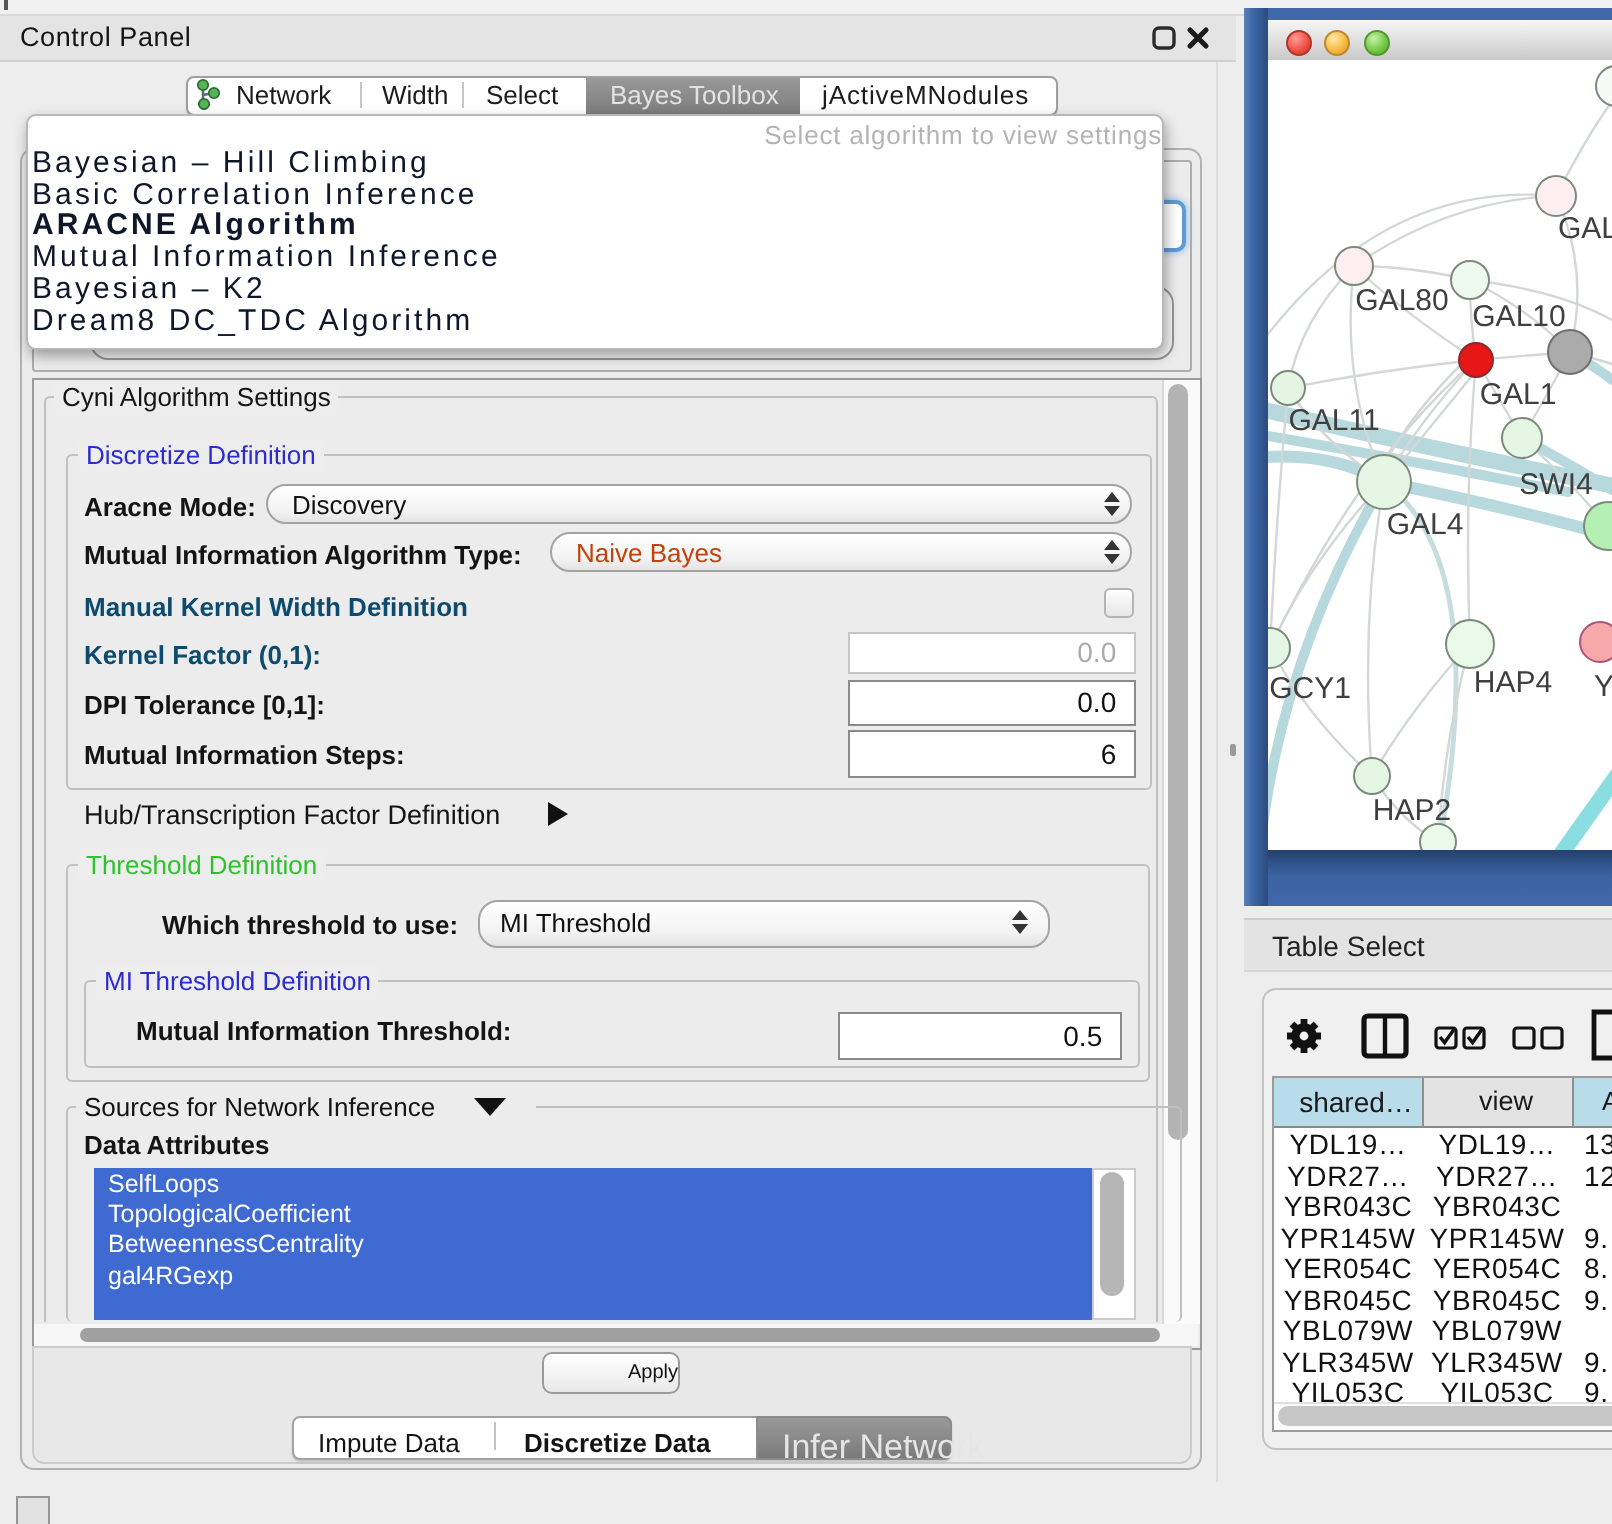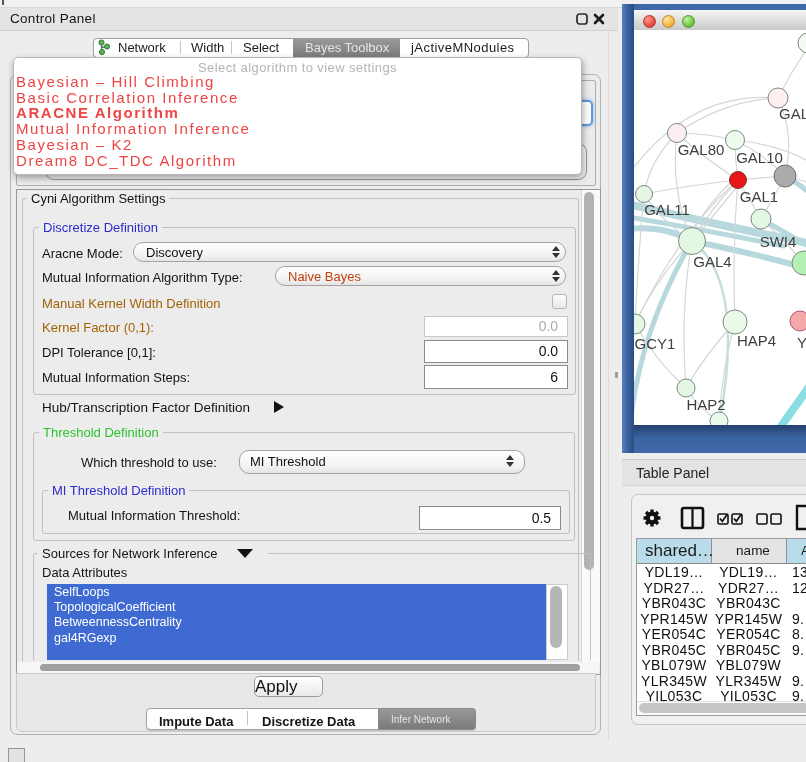--- a/index.html
+++ b/index.html
@@ -1,20 +1,20 @@
 <!DOCTYPE html>
 <html><head><meta charset="utf-8">
 <style>
 html,body{margin:0;padding:0}
 body{width:806px;height:762px;overflow:hidden;position:relative;background:#ededed;
   font-family:"Liberation Sans",sans-serif;-webkit-font-smoothing:antialiased}
 .a{position:absolute}
-.b13{font-weight:normal;font-size:13px;color:#141414}
+.b13{font-weight:bold;font-size:13px;color:#141414}
 .n13{font-size:13px;color:#141414}
-.dis{color:#a16207}
+.dis{color:#0c4a6e}
 .combo{position:absolute;background:linear-gradient(#ffffff,#f2f2f2 70%,#e4e4e4);border:1px solid #a3a3a3;
   border-radius:10px;box-shadow:inset 0 1px 0 rgba(255,255,255,.9)}
 .car{position:absolute;width:0;height:0}
 .fld{position:absolute;background:#fff;border:1px solid #8b8b8b;font-size:14px;color:#111;
   text-align:right;box-sizing:border-box;padding-right:5px}
 .grp{position:absolute;border:1px solid #c0c0c0;border-radius:3px}
 .glab{position:absolute;background:#ededed;padding:0 4px;font-size:13px;white-space:nowrap}
 </style></head>
 <body>
 
@@ -106,36 +106,36 @@
 <div class="grp" style="left:33px;top:553px;width:556px;height:107px;border-bottom:none"></div>
 <div class="glab n13" style="left:38px;top:546px;width:222px;background:#ececec">Sources for Network Inference</div>
 <div class="car" style="left:237px;top:549px;border-left:8.5px solid transparent;border-right:8.5px solid transparent;border-top:9px solid #111"></div>
 <div class="a b13" style="left:42px;top:565px">Data Attributes</div>
 <div class="a" style="left:546px;top:584px;width:20px;height:74px;background:#fff;border:1px solid #ccc"></div>
 <div class="a" style="left:550px;top:586px;width:12px;height:62px;background:#b6b6b6;border-radius:6px"></div>
 <div class="a" style="left:47px;top:584px;width:499px;height:76px;background:#3e6ad2;color:#fff;font-size:12.5px;line-height:15.2px;padding:1px 0 0 7px;box-sizing:border-box">
 SelfLoops<br>TopologicalCoefficient<br>BetweennessCentrality<br>gal4RGexp</div>
 
 <div class="a" style="left:16px;top:673px;width:578px;height:57px;background:#e8e8e8;border:1px solid #cccccc;border-radius:0 0 6px 6px"></div>
-<div class="a" style="left:254px;top:676px;width:67px;height:19px;background:linear-gradient(#ffffff,#e9e9e9);border:1px solid #9b9b9b;border-radius:5px;
-     text-align:left;font-size:17px;color:#111;line-height:19px">Apply</div>
+<div class="a" style="left:271px;top:676px;width:67px;height:19px;background:linear-gradient(#ffffff,#e9e9e9);border:1px solid #9b9b9b;border-radius:5px;
+     text-align:right;font-size:10px;color:#111;line-height:19px">Apply</div>
 
 <div class="a" style="left:146px;top:708px;width:328px;height:20px;background:#fff;border:1px solid #a2a2a2;border-radius:4px;box-shadow:0 1px 1px rgba(0,0,0,.15)"></div>
 <div class="a" style="left:378px;top:708px;width:96px;height:20px;background:linear-gradient(#999999,#7b7b7b);border:1px solid #8b8b8b;border-radius:0 4px 4px 0"></div>
 <div class="a" style="left:247px;top:711px;width:1px;height:14px;background:#c2c2c2"></div>
-<div class="a b13" style="left:159px;top:714px;font-weight:700">Impute Data</div>
+<div class="a b13" style="left:159px;top:714px;font-weight:400">Impute Data</div>
 <div class="a b13" style="left:262px;top:714px;font-weight:600">Discretize Data</div>
-<div class="a" style="left:391px;top:714px;font-size:10px;color:#e6e6e6">Infer Network</div>
+<div class="a" style="left:391px;top:714px;font-size:17px;color:#e6e6e6">Infer Network</div>
 <div class="a" style="left:615px;top:372px;width:3px;height:6px;background:#9a9a9a;border-radius:1px"></div>
 
 <div class="a" style="left:8px;top:748px;width:15px;height:16px;background:#e2e2e2;border:1px solid #969696"></div>
 
 <div class="a" style="left:13px;top:57px;width:567px;height:116px;background:#fff;border:1px solid #b7b7b7;border-radius:5px;box-shadow:1px 3px 7px rgba(0,0,0,.35)">
-  <div style="text-align:center;font-size:13px;color:#b4b4b4;margin-top:2px;letter-spacing:.4px">Select algorithm to view settings</div>
-  <div style="font-size:15px;letter-spacing:1.55px;color:#ef4444;margin:-1px 0 0 2px;line-height:15.7px">
+  <div style="text-align:right;font-size:13px;color:#b4b4b4;margin-top:2px;letter-spacing:.4px">Select algorithm to view settings</div>
+  <div style="font-size:15px;letter-spacing:1.55px;color:#0f172a;margin:-1px 0 0 2px;line-height:15.7px">
     Bayesian – Hill Climbing<br>
     Basic Correlation Inference<br>
     <b>ARACNE Algorithm</b><br>
     Mutual Information Inference<br>
     Bayesian – K2<br>
     Dream8 DC_TDC Algorithm
   </div>
 </div>
 
 <div class="a" style="left:608px;top:31px;width:1px;height:710px;background:#dcdcdc"></div>
@@ -218,21 +218,21 @@
     <text x="144" y="217">SWI4</text>
     <text x="78.5" y="237">GAL4</text>
     <text x="21" y="319">GCY1</text>
     <text x="122.5" y="316">HAP4</text>
     <text x="163" y="318" text-anchor="start">Y</text>
     <text x="72" y="380">HAP2</text>
   </g>
 </svg>
 
 <div class="a" style="left:622px;top:459px;width:184px;height:27px;background:#e3e3e3;border-top:1px solid #cdcdcd;border-bottom:1px solid #d6d6d6;box-sizing:border-box"></div>
-<div class="a" style="left:636px;top:465px;font-size:14px;color:#232323">Table Panel</div>
+<div class="a" style="left:636px;top:465px;font-size:14px;color:#232323">Table Select</div>
 
 <div class="a" style="left:631px;top:494px;width:180px;height:229px;background:#f0f0f0;border:1px solid #c3c3c3;border-radius:7px"></div>
 
 <svg class="a" style="left:634px;top:502px" width="172" height="32" viewBox="0 0 172 32">
   <g>
     <g fill="#111">
         <circle cx="18" cy="16" r="6.4"></circle>
     <g stroke="#111" stroke-width="3.4">
       <line x1="18" y1="7.5" x2="18" y2="24.5"></line>
       <line x1="9.5" y1="16" x2="26.5" y2="16"></line>
@@ -249,23 +249,23 @@
     <path d="M86 16.5 l2.3 2.8 l5 -7" stroke="#111" stroke-width="1.7" fill="none"></path>
     <path d="M100 16.5 l2.3 2.8 l5 -7" stroke="#111" stroke-width="1.7" fill="none"></path>
     <rect x="123" y="12" width="10" height="10" rx="1.5" fill="none" stroke="#111" stroke-width="1.6"></rect>
     <rect x="137" y="12" width="10" height="10" rx="1.5" fill="none" stroke="#111" stroke-width="1.6"></rect>
     <path d="M163 4 h10 l5 5 v18 h-15 z" fill="none" stroke="#111" stroke-width="2.4"></path>
   </g>
 </svg>
 
 <div class="a" style="left:636px;top:538px;width:170px;height:176px;background:#fff;border:1px solid #9b9b9b;border-right:none;overflow:hidden">
   <div style="position:absolute;left:0;top:0;width:74px;height:24px;background:#b9dcea;border-right:1px solid #8f8f8f;border-bottom:1px solid #8a8a8a;
-       text-align:center;text-indent:8px;font-size:17px;color:#1a1a1a;line-height:24px">shared…</div>
+       text-align:center;text-indent:8px;font-size:14px;color:#1a1a1a;line-height:24px">shared…</div>
   <div style="position:absolute;left:75px;top:0;width:74px;height:24px;background:#e3e3e3;border-right:1px solid #8f8f8f;border-bottom:1px solid #8a8a8a;
-       text-align:center;text-indent:8px;font-size:13.5px;color:#1a1a1a;line-height:24px">name</div>
+       text-align:center;text-indent:8px;font-size:13.5px;color:#1a1a1a;line-height:24px">view</div>
   <div style="position:absolute;left:150px;top:0;width:60px;height:24px;background:#b9dcea;border-bottom:1px solid #8a8a8a;
        font-size:13px;color:#1a1a1a;line-height:24px;padding-left:14px">A</div>
   <div style="position:absolute;left:0;top:26px;width:240px;font-size:14px;letter-spacing:.3px;color:#111">
       <div style="height:15.5px;line-height:15.5px;white-space:nowrap"><span style="display:inline-block;width:74px;text-align:center">YDL19…</span><span style="display:inline-block;width:75px;text-align:center">YDL19…</span><span style="display:inline-block;padding-left:6px">13</span></div>
       <div style="height:15.5px;line-height:15.5px;white-space:nowrap"><span style="display:inline-block;width:74px;text-align:center">YDR27…</span><span style="display:inline-block;width:75px;text-align:center">YDR27…</span><span style="display:inline-block;padding-left:6px">12</span></div>
       <div style="height:15.5px;line-height:15.5px;white-space:nowrap"><span style="display:inline-block;width:74px;text-align:center">YBR043C</span><span style="display:inline-block;width:75px;text-align:center">YBR043C</span><span style="display:inline-block;padding-left:6px"></span></div>
       <div style="height:15.5px;line-height:15.5px;white-space:nowrap"><span style="display:inline-block;width:74px;text-align:center">YPR145W</span><span style="display:inline-block;width:75px;text-align:center">YPR145W</span><span style="display:inline-block;padding-left:6px">9.</span></div>
       <div style="height:15.5px;line-height:15.5px;white-space:nowrap"><span style="display:inline-block;width:74px;text-align:center">YER054C</span><span style="display:inline-block;width:75px;text-align:center">YER054C</span><span style="display:inline-block;padding-left:6px">8.</span></div>
       <div style="height:15.5px;line-height:15.5px;white-space:nowrap"><span style="display:inline-block;width:74px;text-align:center">YBR045C</span><span style="display:inline-block;width:75px;text-align:center">YBR045C</span><span style="display:inline-block;padding-left:6px">9.</span></div>
       <div style="height:15.5px;line-height:15.5px;white-space:nowrap"><span style="display:inline-block;width:74px;text-align:center">YBL079W</span><span style="display:inline-block;width:75px;text-align:center">YBL079W</span><span style="display:inline-block;padding-left:6px"></span></div>

